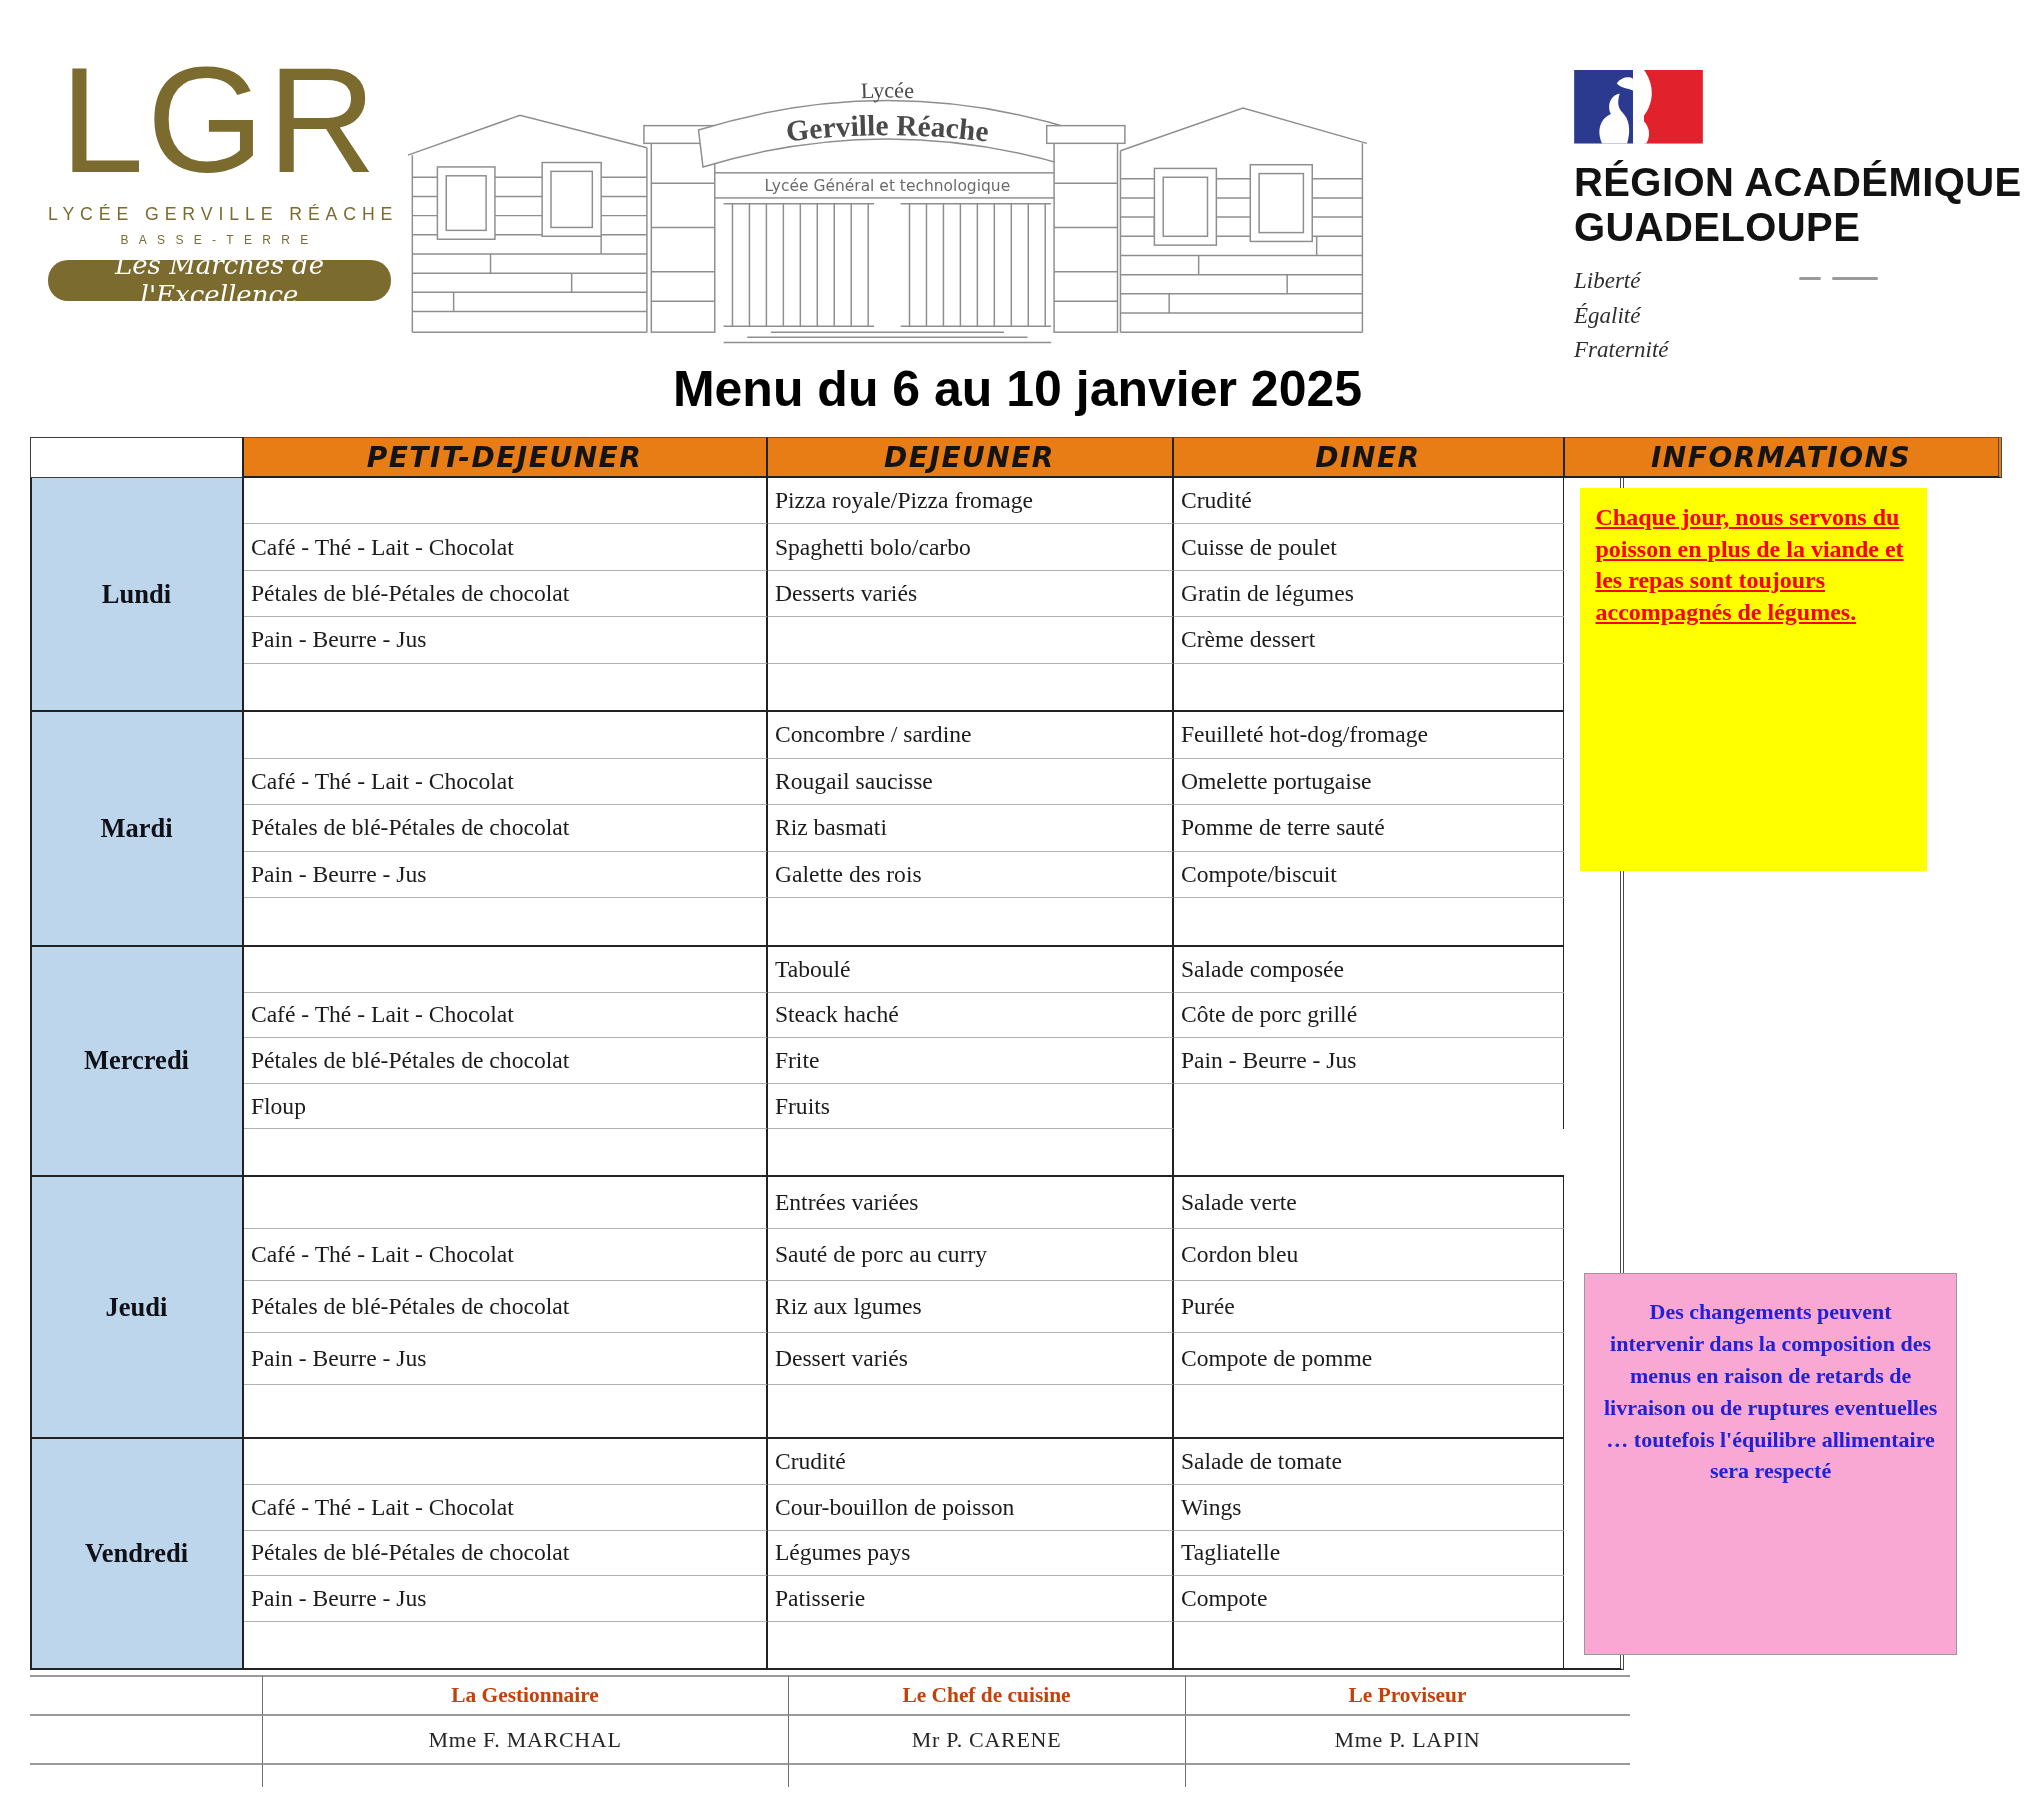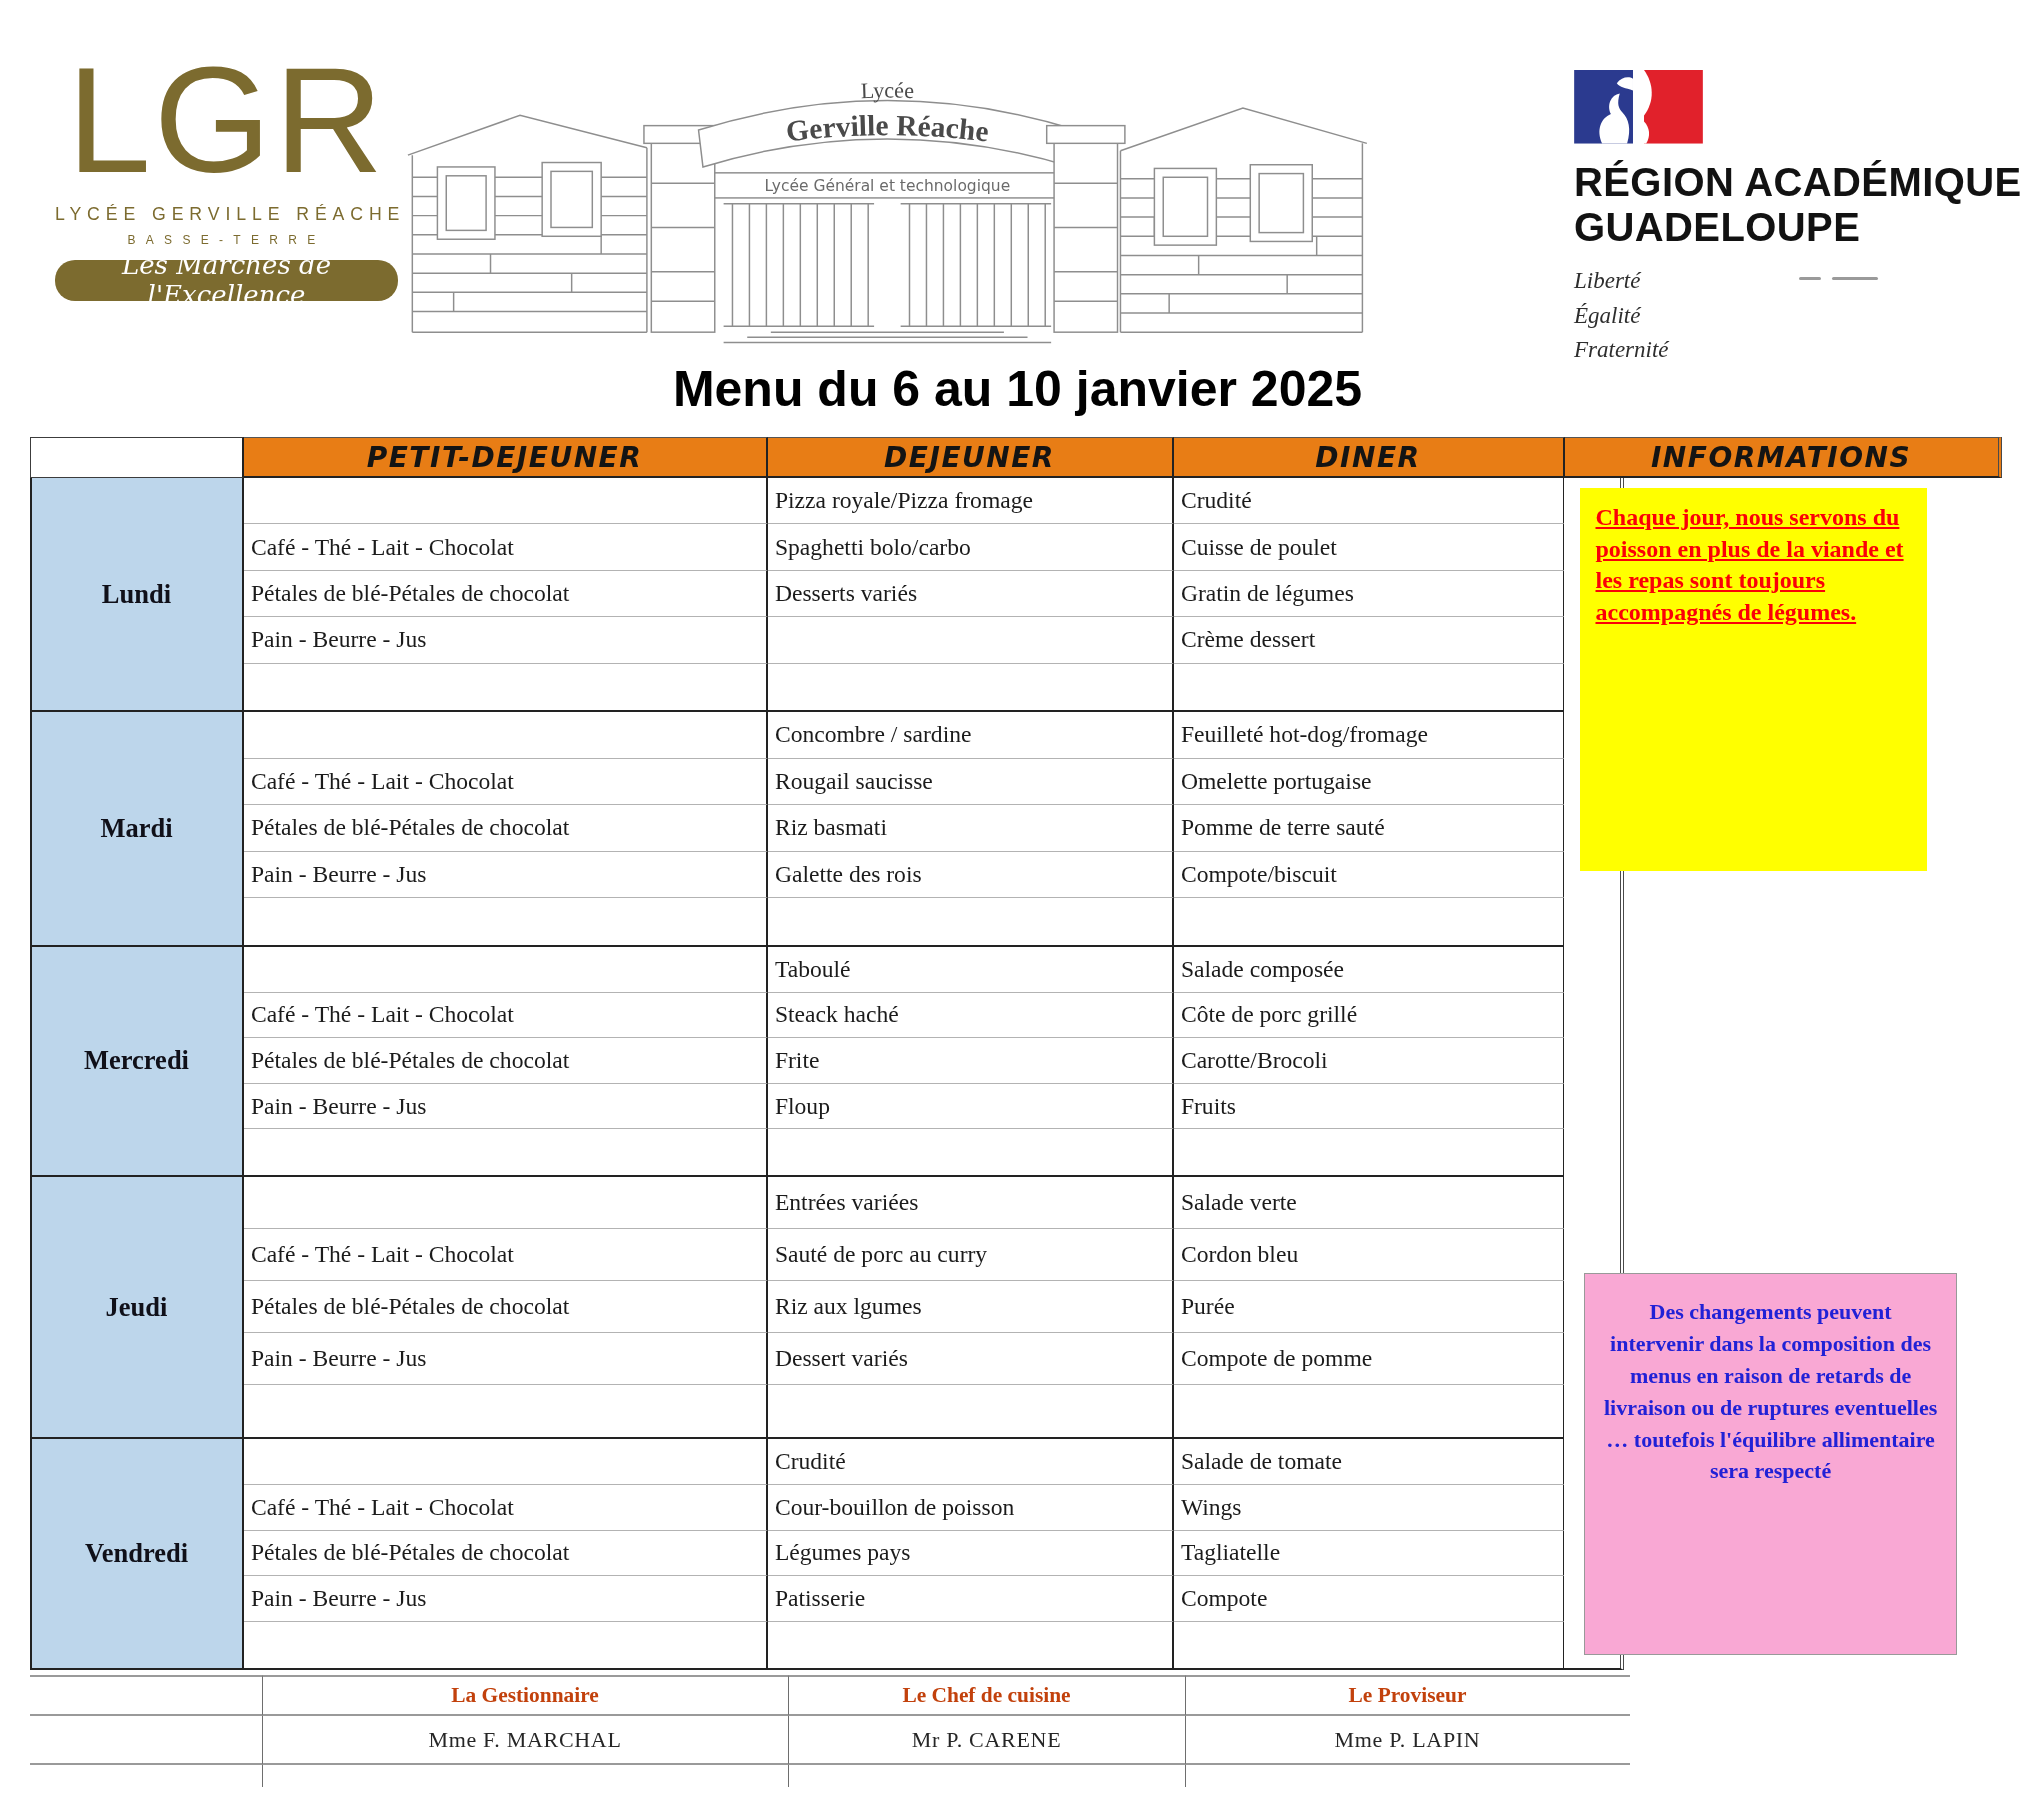--- a/index.html
+++ b/index.html
@@ -1,20 +1,20 @@
 <!DOCTYPE html>
 <html style="font-size:11.8px"><head>
 <meta charset="utf-8">
 <style>
   html,body{margin:0;padding:0;background:#ffffff;}
   .page{position:relative;width:2035px;height:1805px;background:#fff;overflow:hidden;
         font-family:"Liberation Serif",serif;color:#1b1b1b;}
 
   
-  .lgr{position:absolute;left:55px;top:46px;width:343px;text-align:center;color:#7c6b2f;}
+  .lgr{position:absolute;left:48px;top:46px;width:343px;text-align:center;color:#7c6b2f;}
   .lgr-acronym{font-family:"Liberation Sans",sans-serif;font-size:151px;line-height:0.98;
                letter-spacing:2.9px;font-weight:400;}
   .lgr-name{font-family:"Liberation Sans",sans-serif;font-size:17.7px;letter-spacing:5.9px;
             margin-top:10.3px;white-space:nowrap;}
   .lgr-city{font-family:"Liberation Sans",sans-serif;font-size:12px;letter-spacing:10.3px;margin-top:7.4px;}
   .lgr-banner{margin-top:13.3px;background:#7c6b2f;color:#fff;height:41px;display:flex;
               align-items:center;justify-content:center;font-family:"DejaVu Serif",serif;
               font-style:italic;font-size:26px;border-radius:20px;}
   .sketch{position:absolute;left:402px;top:43px;width:970px;height:301px;}
   .gov{position:absolute;left:1574px;top:70px;width:454px;font-family:"Liberation Sans",sans-serif;}
@@ -194,21 +194,20 @@
         <div class="day-block" style="height:228px;">
           <div class="day-cell">Mercredi</div>
           <div class="mcell cpd"></div>
           <div class="mcell cdej">Taboulé</div>
           <div class="mcell cdin">Salade composée</div>
           <div class="mcell cpd">Café - Thé - Lait - Chocolat</div>
           <div class="mcell cdej">Steack haché</div>
           <div class="mcell cdin">Côte de porc grillé</div>
           <div class="mcell cpd">Pétales de blé-Pétales de chocolat</div>
           <div class="mcell cdej">Frite</div>
-          <div class="mcell cdin">Carotte/Brocoli</div>
           <div class="mcell cpd">Pain - Beurre - Jus</div>
           <div class="mcell cdej">Floup</div>
           <div class="mcell cdin">Fruits</div>
           <div class="mcell cpd last"></div>
           <div class="mcell cdej last"></div>
           <div class="mcell cdin last"></div>
         </div>
 
         <div class="day-block" style="height:260px;">
           <div class="day-cell">Jeudi</div>

